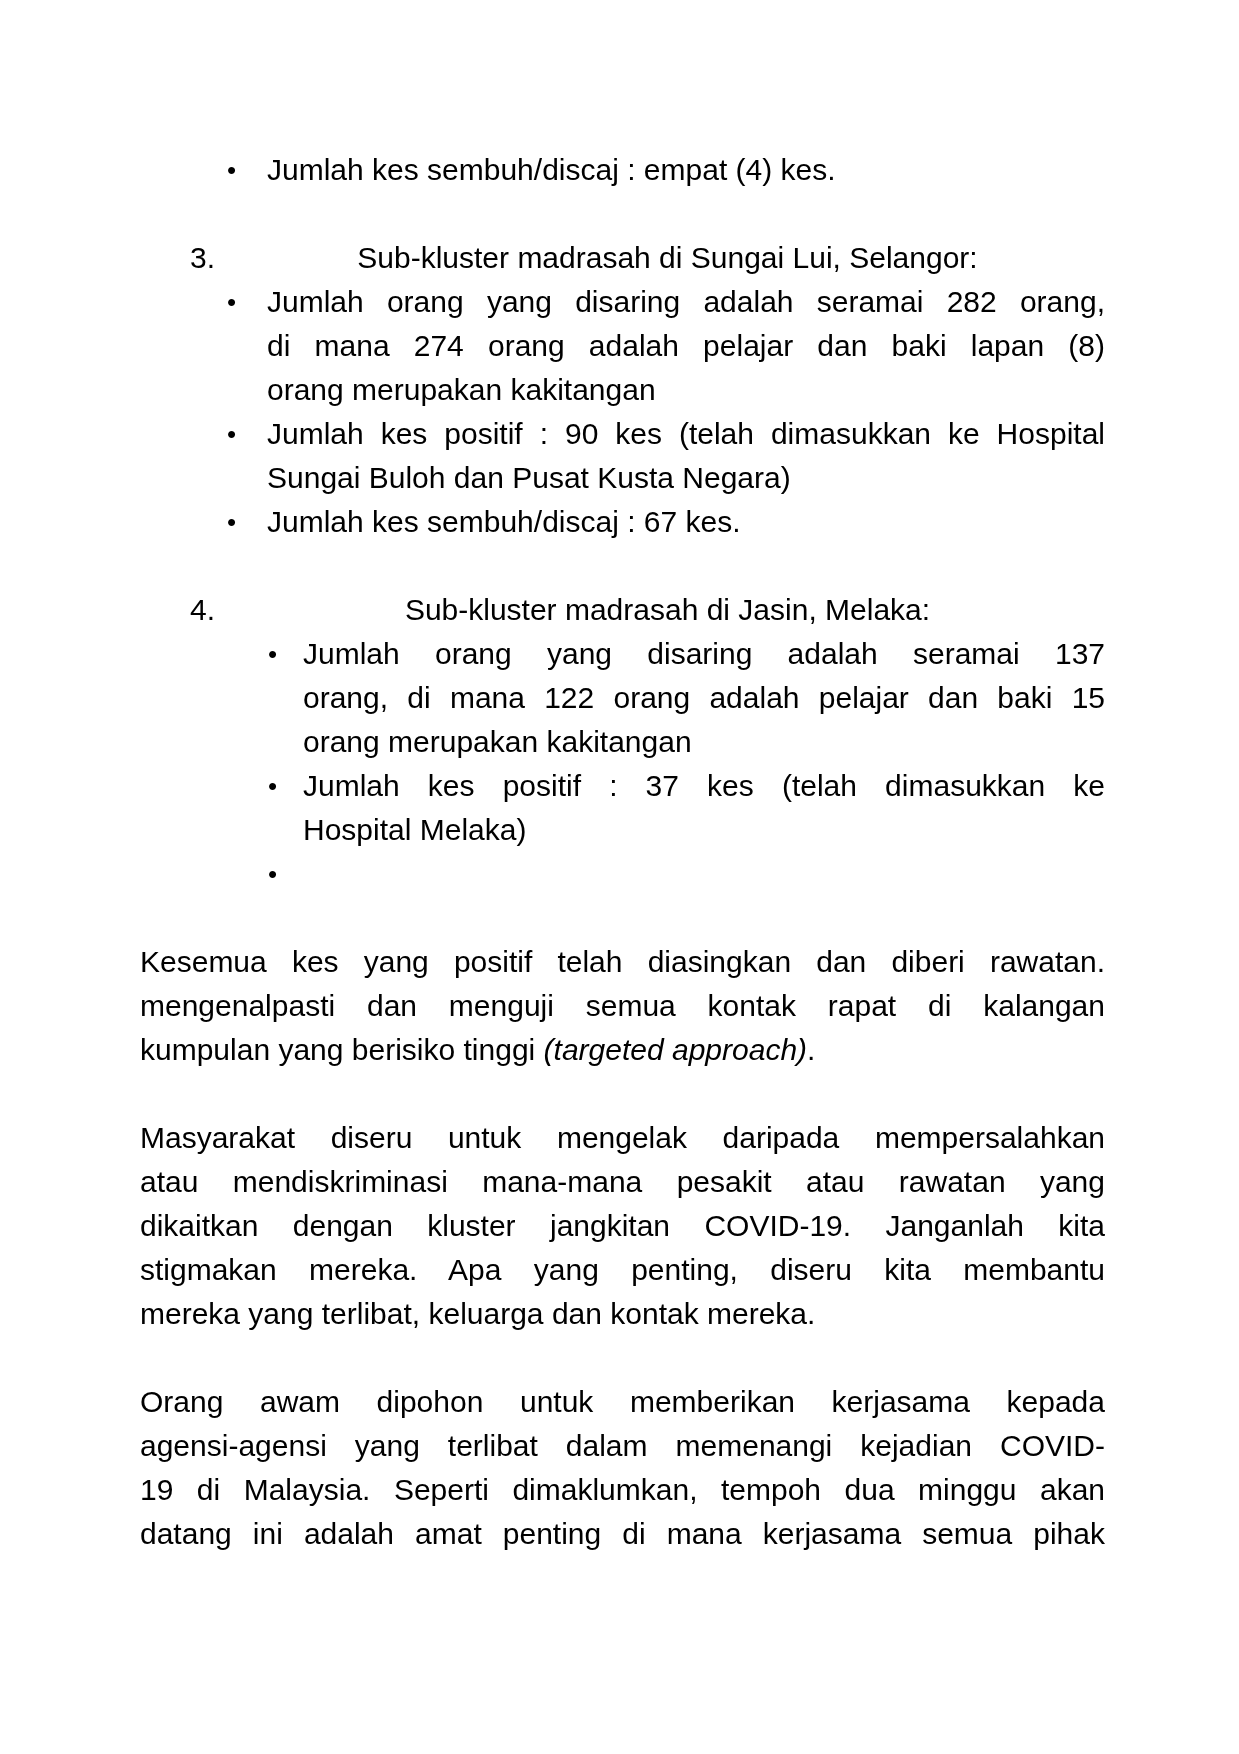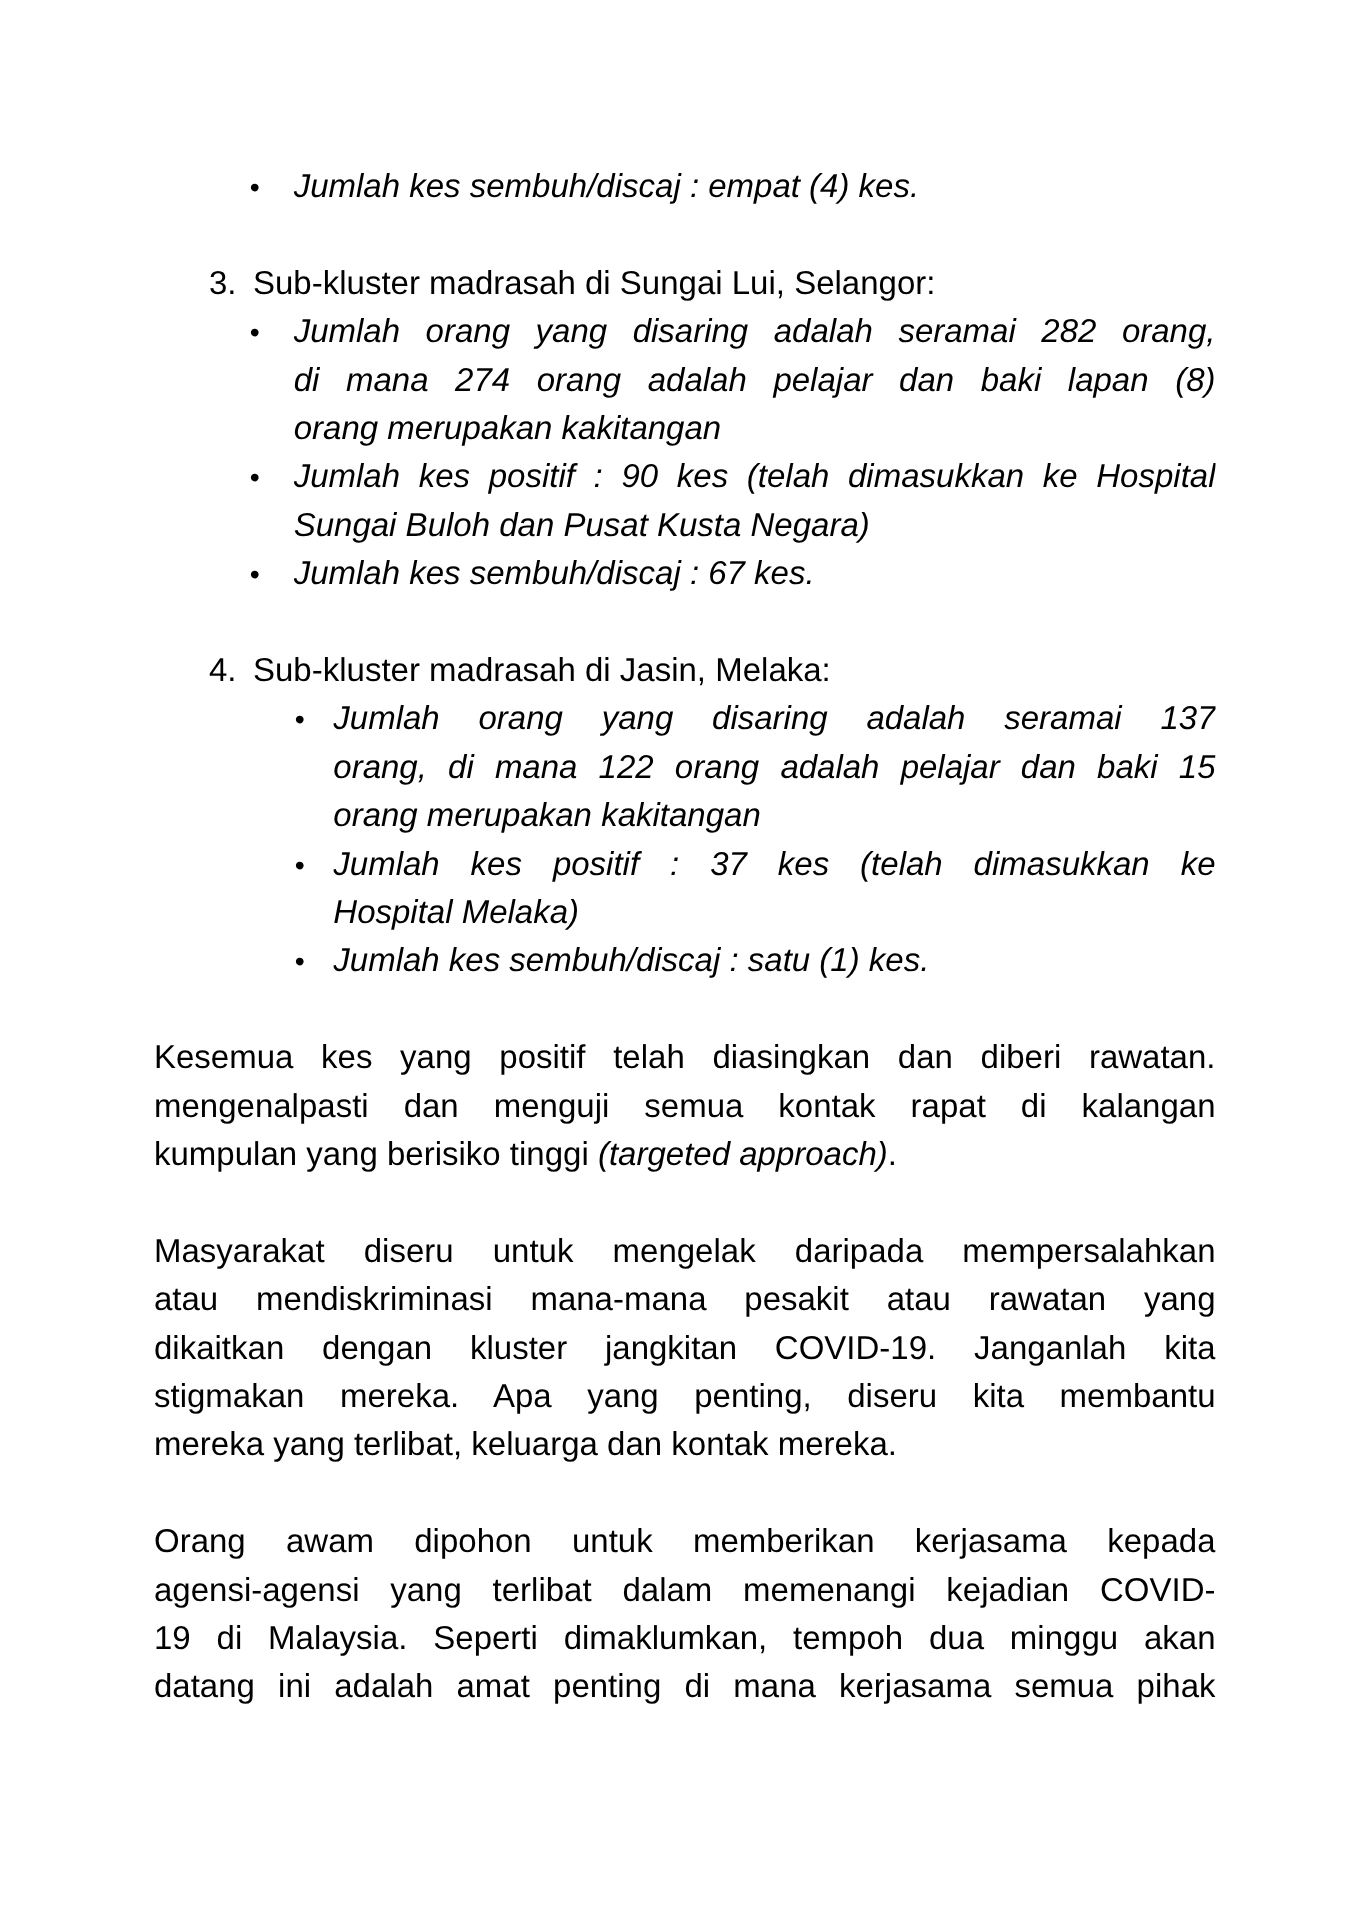--- a/index.html
+++ b/index.html
@@ -37,37 +37,37 @@
   .numbered {
     display: flex;
     padding-left: 50px;
   }
   .numbered .num {
     flex: none;
     width: 40px;
   }
   .numbered .num-text {
     flex: 1;
+    text-align: center;
   }
   
   .li {
     display: flex;
   }
   .li.level-a { padding-left: 87px; }
   .li.level-a .marker { flex: none; width: 40px; }
   .li.level-b { padding-left: 128px; }
   .li.level-b .marker { flex: none; width: 35px; }
   .li .marker {
     line-height: 44px;
     font-size: 26px;
   }
   .li .li-text {
     flex: 1;
     min-width: 0;
-    font-style: italic;
   }
   .italic {
     font-style: italic;
     text-align: center;
   }
 </style>
 </head>
 <body>
 
 <div class="page">
@@ -121,23 +121,20 @@
   </div>
   <div class="li level-b">
     <span class="marker">•</span>
     <div class="li-text">
       <div class="line j">Jumlah kes positif : 37 kes (telah dimasukkan ke</div>
       <div class="line">Hospital Melaka)</div>
     </div>
   </div>
   <div class="li level-b">
     <span class="marker">•</span>
-    <div class="li-text">
-      <div class="line">Jumlah kes sembuh/discaj : satu (1) kes.</div>
-    </div>
   </div>
 
   <div class="para gap-top">
     <div class="line j">Kesemua kes yang positif telah diasingkan dan diberi rawatan.</div>
     <div class="line j">mengenalpasti dan menguji semua kontak rapat di kalangan</div>
     <div class="line"><span>kumpulan yang berisiko tinggi </span><span class="italic">(targeted approach)</span><span>.</span></div>
   </div>
 
   <div class="para gap-top">
     <div class="line j">Masyarakat diseru untuk mengelak daripada mempersalahkan</div>

